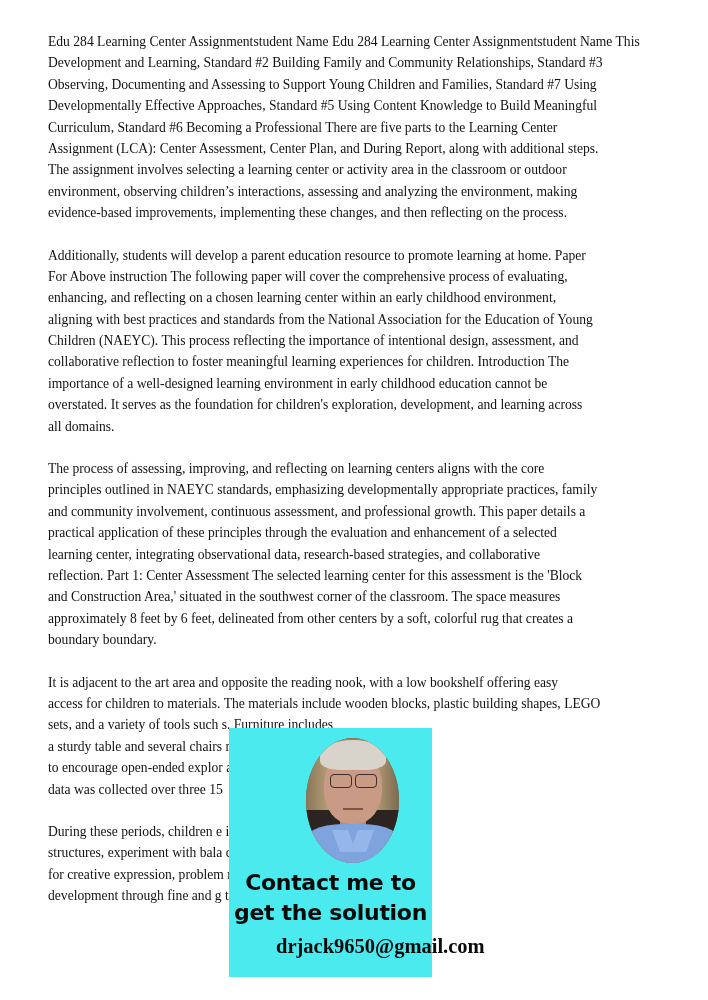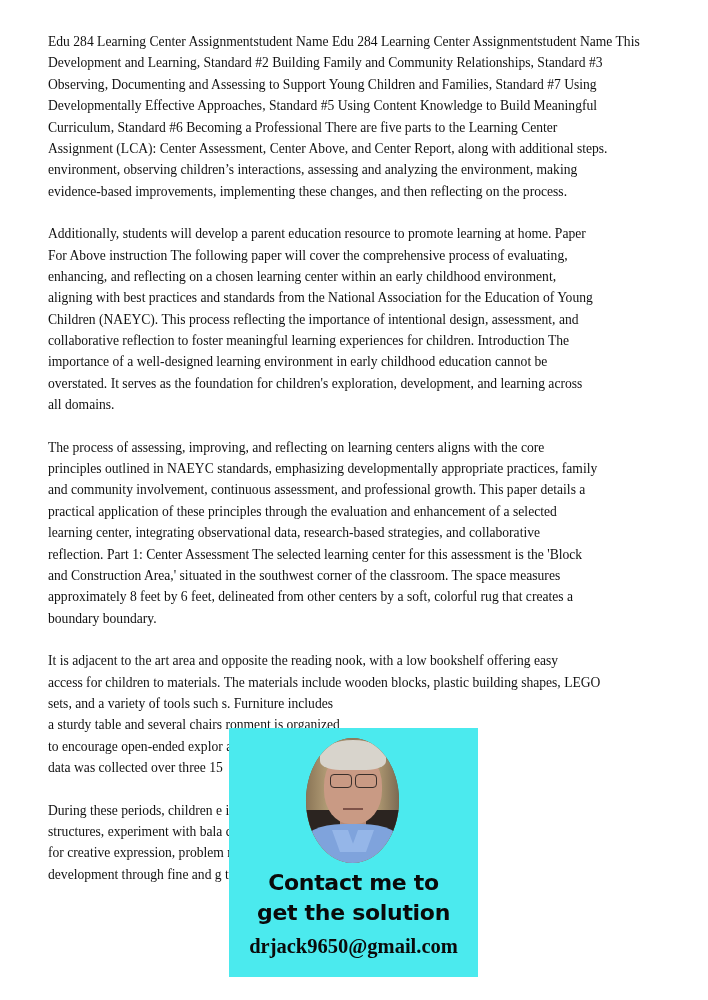--- a/index.html
+++ b/index.html
@@ -28,21 +28,21 @@
     display: block;
     font-size: 13.6px;
     line-height: 21.4px;
     height: 21.4px;
     white-space: nowrap;
   }
   .overlay {
     position: absolute;
     left: 229px;
     top: 728px;
-    width: 249px;
+    width: 203px;
     height: 249px;
     background: #4beaee;
   }
   .portrait {
     position: absolute;
     left: 77px;
     top: 10px;
     width: 93px;
     height: 125px;
     border-radius: 50%;
@@ -111,33 +111,35 @@
     position: absolute;
     left: 0;
     top: 205px;
     width: 100%;
     text-align: center;
     font-family: "Liberation Serif", "DejaVu Serif", serif;
     font-weight: bold;
     font-size: 20.5px;
     line-height: 26px;
     color: #0a0a0a;
+    padding-left: 47px;
   }
 </style>
 </head>
 <body>
 
 <div class="page">
   <div class="para">
     <span class="line">Edu 284 Learning Center Assignmentstudent Name Edu 284 Learning Center Assignmentstudent Name This</span>
     <span class="line">Development and Learning, Standard #2 Building Family and Community Relationships, Standard #3</span>
     <span class="line">Observing, Documenting and Assessing to Support Young Children and Families, Standard #7 Using</span>
     <span class="line">Developmentally Effective Approaches, Standard #5 Using Content Knowledge to Build Meaningful</span>
     <span class="line">Curriculum, Standard #6 Becoming a Professional There are five parts to the Learning Center</span>
-    <span class="line">Assignment (LCA): Center Assessment, Center Above, and Center Report, along with additional steps.</span>
+    <span class="line">Assignment (LCA): Center Assessment, Center Plan, and During Report, along with additional steps.</span>
+    <span class="line">The assignment involves selecting a learning center or activity area in the classroom or outdoor</span>
     <span class="line">environment, observing children’s interactions, assessing and analyzing the environment, making</span>
     <span class="line">evidence-based improvements, implementing these changes, and then reflecting on the process.</span>
   </div>
 
   <div class="para">
     <span class="line">Additionally, students will develop a parent education resource to promote learning at home. Paper</span>
     <span class="line">For Above instruction The following paper will cover the comprehensive process of evaluating,</span>
     <span class="line">enhancing, and reflecting on a chosen learning center within an early childhood environment,</span>
     <span class="line">aligning with best practices and standards from the National Association for the Education of Young</span>
     <span class="line">Children (NAEYC). This process reflecting the importance of intentional design, assessment, and</span>

